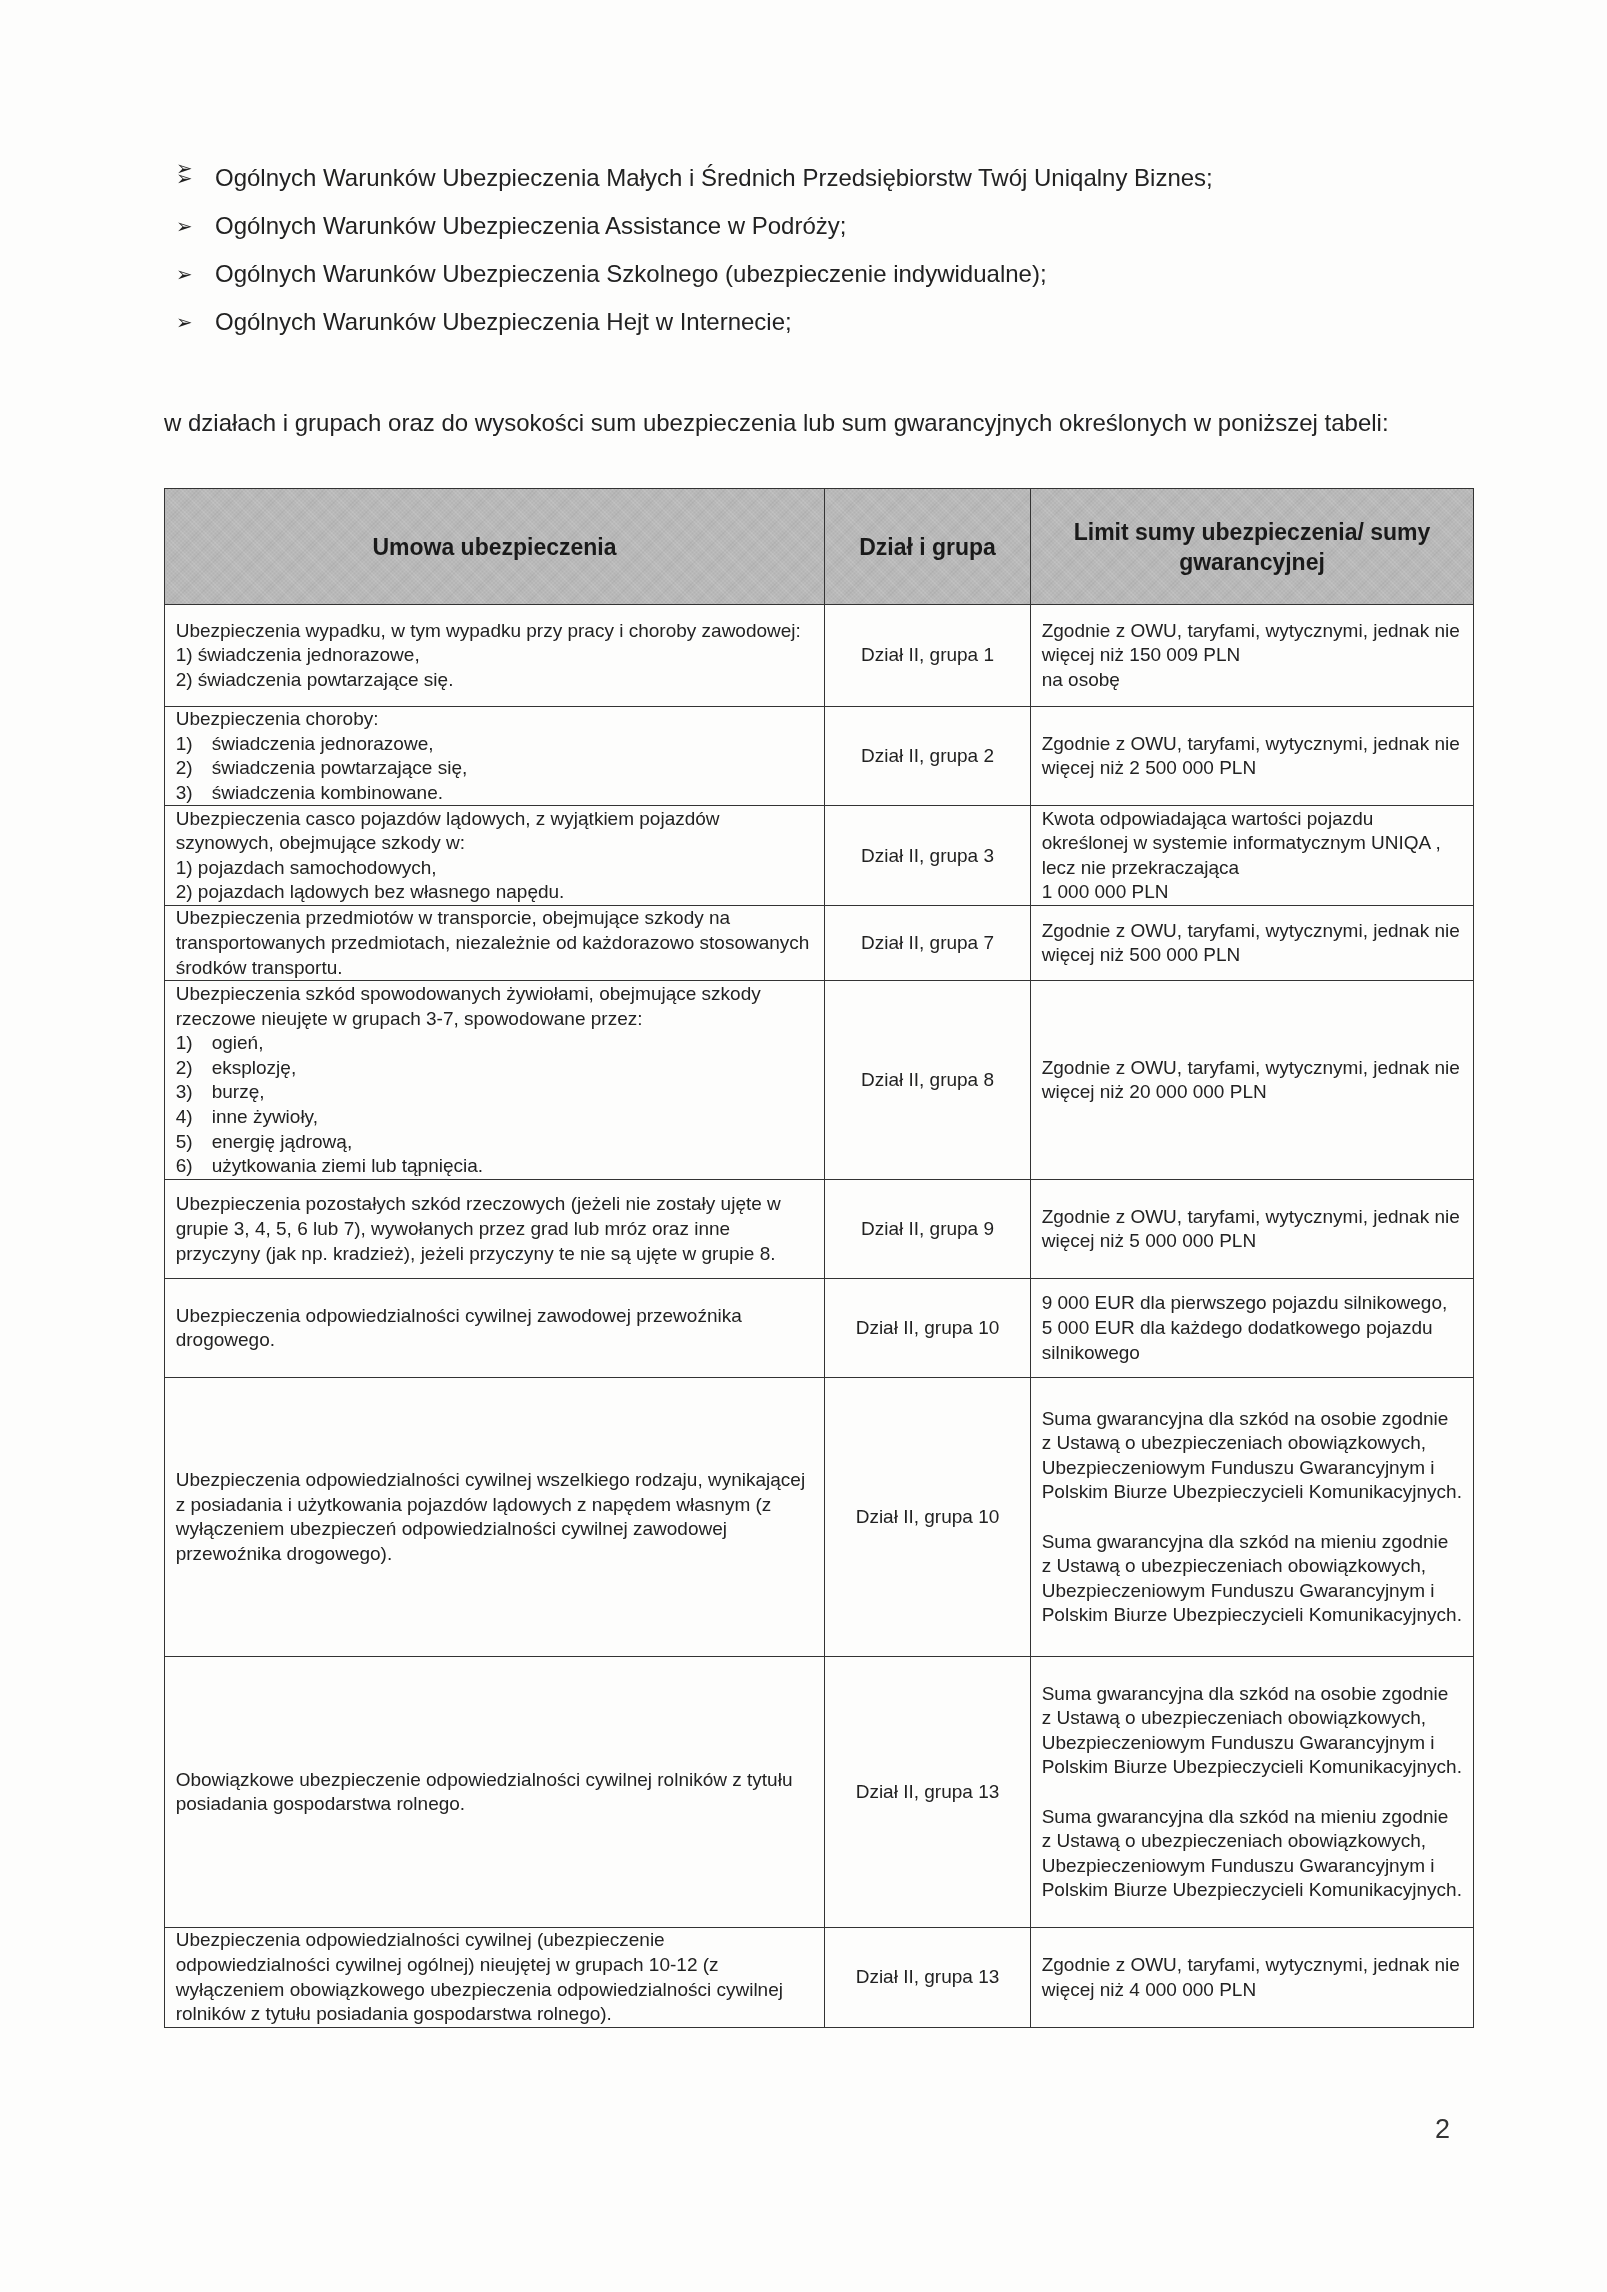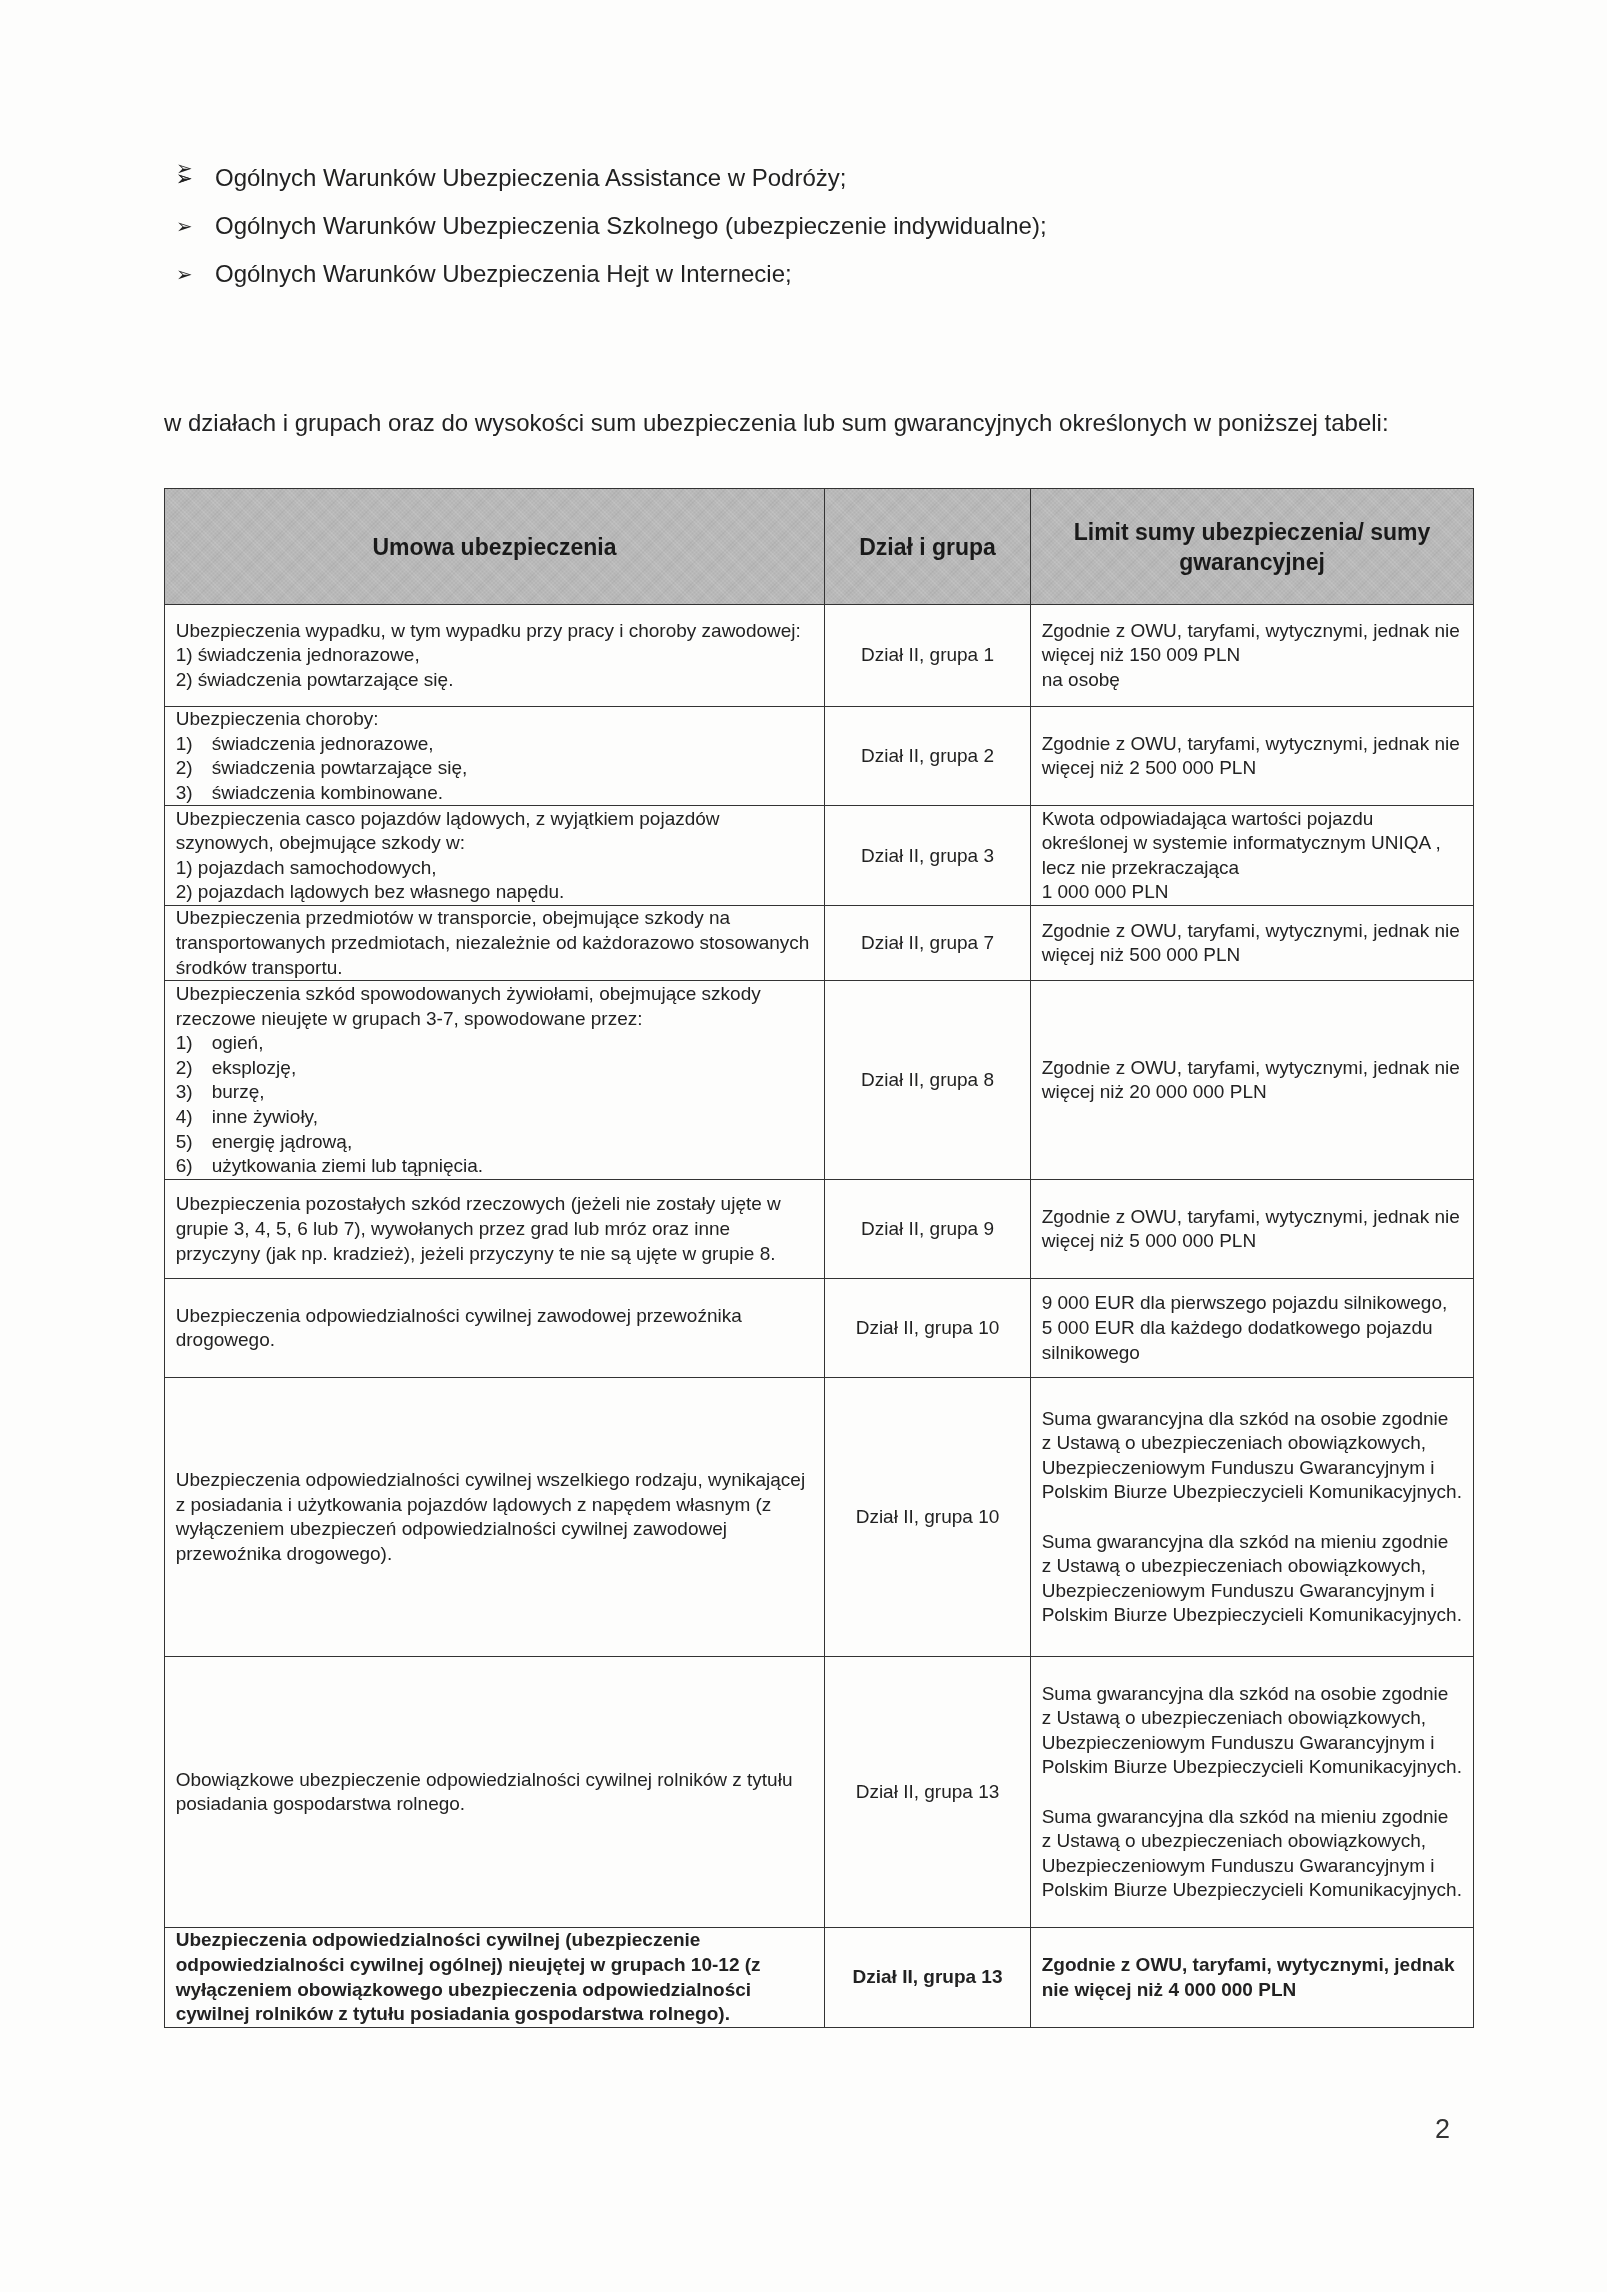--- a/index.html
+++ b/index.html
@@ -58,21 +58,21 @@
     .page-number {
       position: absolute; left: 1435px; top: 2114px;
       font-size: 27px; color: #333;
     }
   </style>
 </head>
 <body>
 
 <ul class="bullets">
   <li><span class="arrow">➢</span></li>
-  <li><span class="arrow">➢</span></li>
+  <li><span class="arrow">➢</span><span>Ogólnych Warunków Ubezpieczenia Małych i Średnich Przedsiębiorstw Twój Uniqalny Biznes;</span></li>
   <li><span class="arrow">➢</span><span>Ogólnych Warunków Ubezpieczenia Assistance w Podróży;</span></li>
   <li><span class="arrow">➢</span><span>Ogólnych Warunków Ubezpieczenia Szkolnego (ubezpieczenie indywidualne);</span></li>
   <li><span class="arrow">➢</span><span>Ogólnych Warunków Ubezpieczenia Hejt w Internecie;</span></li>
 </ul>
 
 <p class="intro">w działach i grupach oraz do wysokości sum ubezpieczenia lub sum gwarancyjnych określonych w poniższej tabeli:</p>
 
 <table class="limits">
   <colgroup>
       <col class="c1">
@@ -181,21 +181,21 @@
         <td class="cell-lines">
           <div>Obowiązkowe ubezpieczenie odpowiedzialności cywilnej rolników z tytułu posiadania gospodarstwa rolnego.</div>
         </td>
         <td class="grp">Dział II, grupa 13</td>
         <td class="lim cell-lines">
           <div>Suma gwarancyjna dla szkód na osobie zgodnie z Ustawą o ubezpieczeniach obowiązkowych, Ubezpieczeniowym Funduszu Gwarancyjnym i Polskim Biurze Ubezpieczycieli Komunikacyjnych.</div>
           <div class="blank-line"></div>
           <div>Suma gwarancyjna dla szkód na mieniu zgodnie z Ustawą o ubezpieczeniach obowiązkowych, Ubezpieczeniowym Funduszu Gwarancyjnym i Polskim Biurze Ubezpieczycieli Komunikacyjnych.</div>
         </td>
       </tr>
-      <tr style="height: 99px; font-weight: bold;">
+      <tr style="height: 99px;">
         <td class="cell-lines">
           <div>Ubezpieczenia odpowiedzialności cywilnej (ubezpieczenie odpowiedzialności cywilnej ogólnej) nieujętej w grupach 10-12 (z wyłączeniem obowiązkowego ubezpieczenia odpowiedzialności cywilnej rolników z tytułu posiadania gospodarstwa rolnego).</div>
         </td>
         <td class="grp">Dział II, grupa 13</td>
         <td class="lim cell-lines">
           <div>Zgodnie z OWU, taryfami, wytycznymi, jednak nie więcej niż 4 000 000 PLN</div>
         </td>
       </tr>
     </tbody>
 </table>

